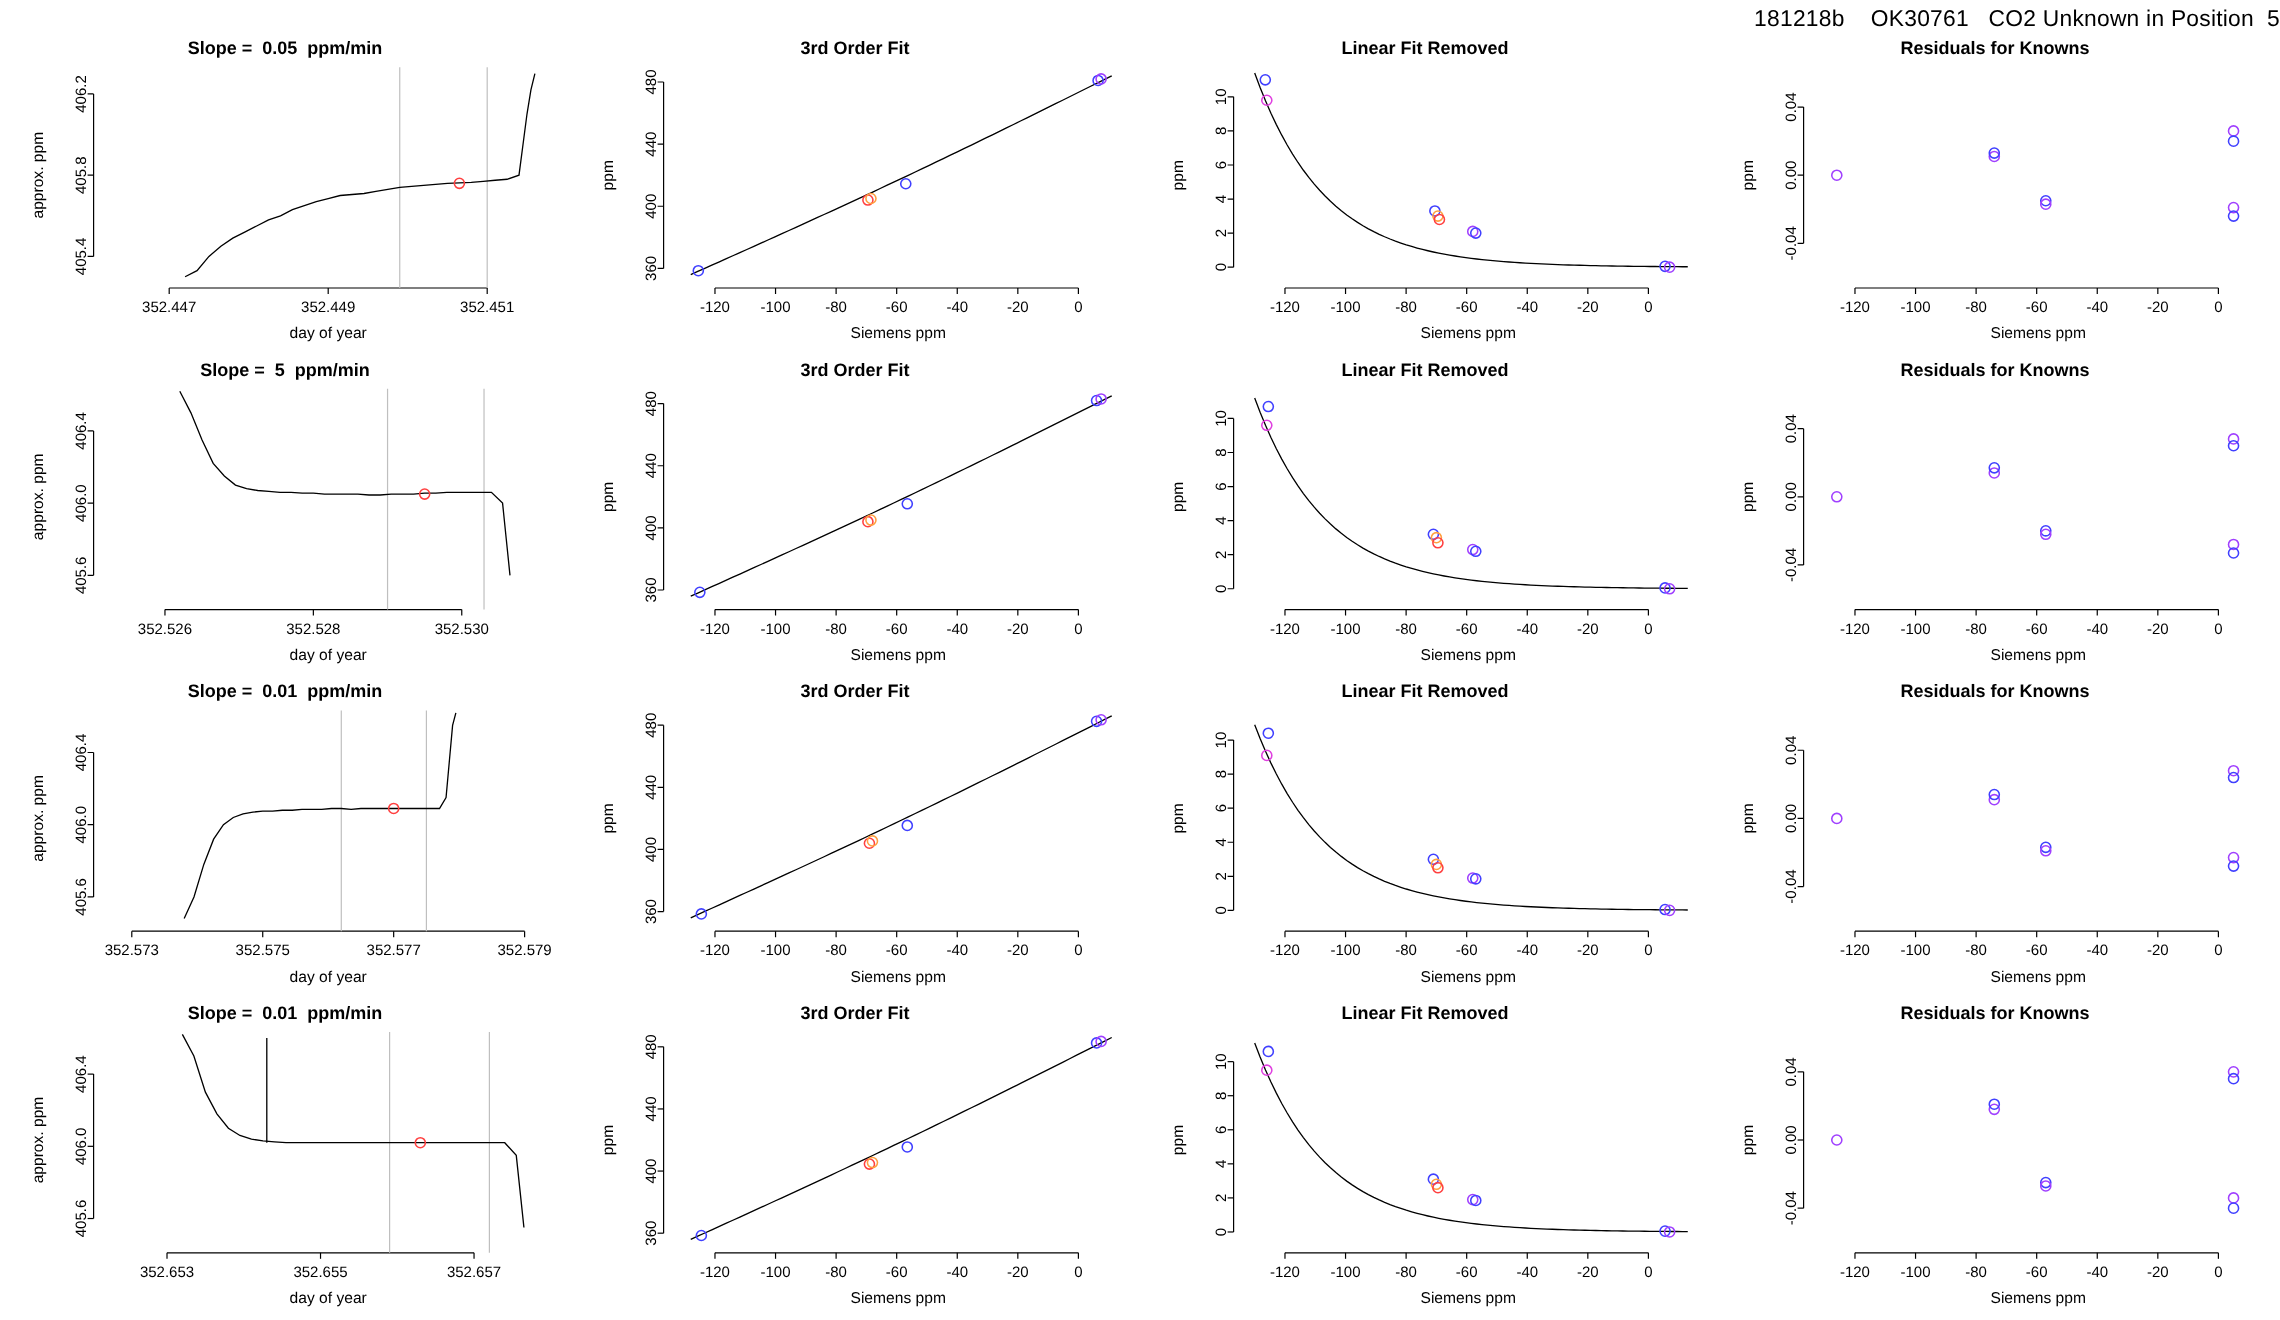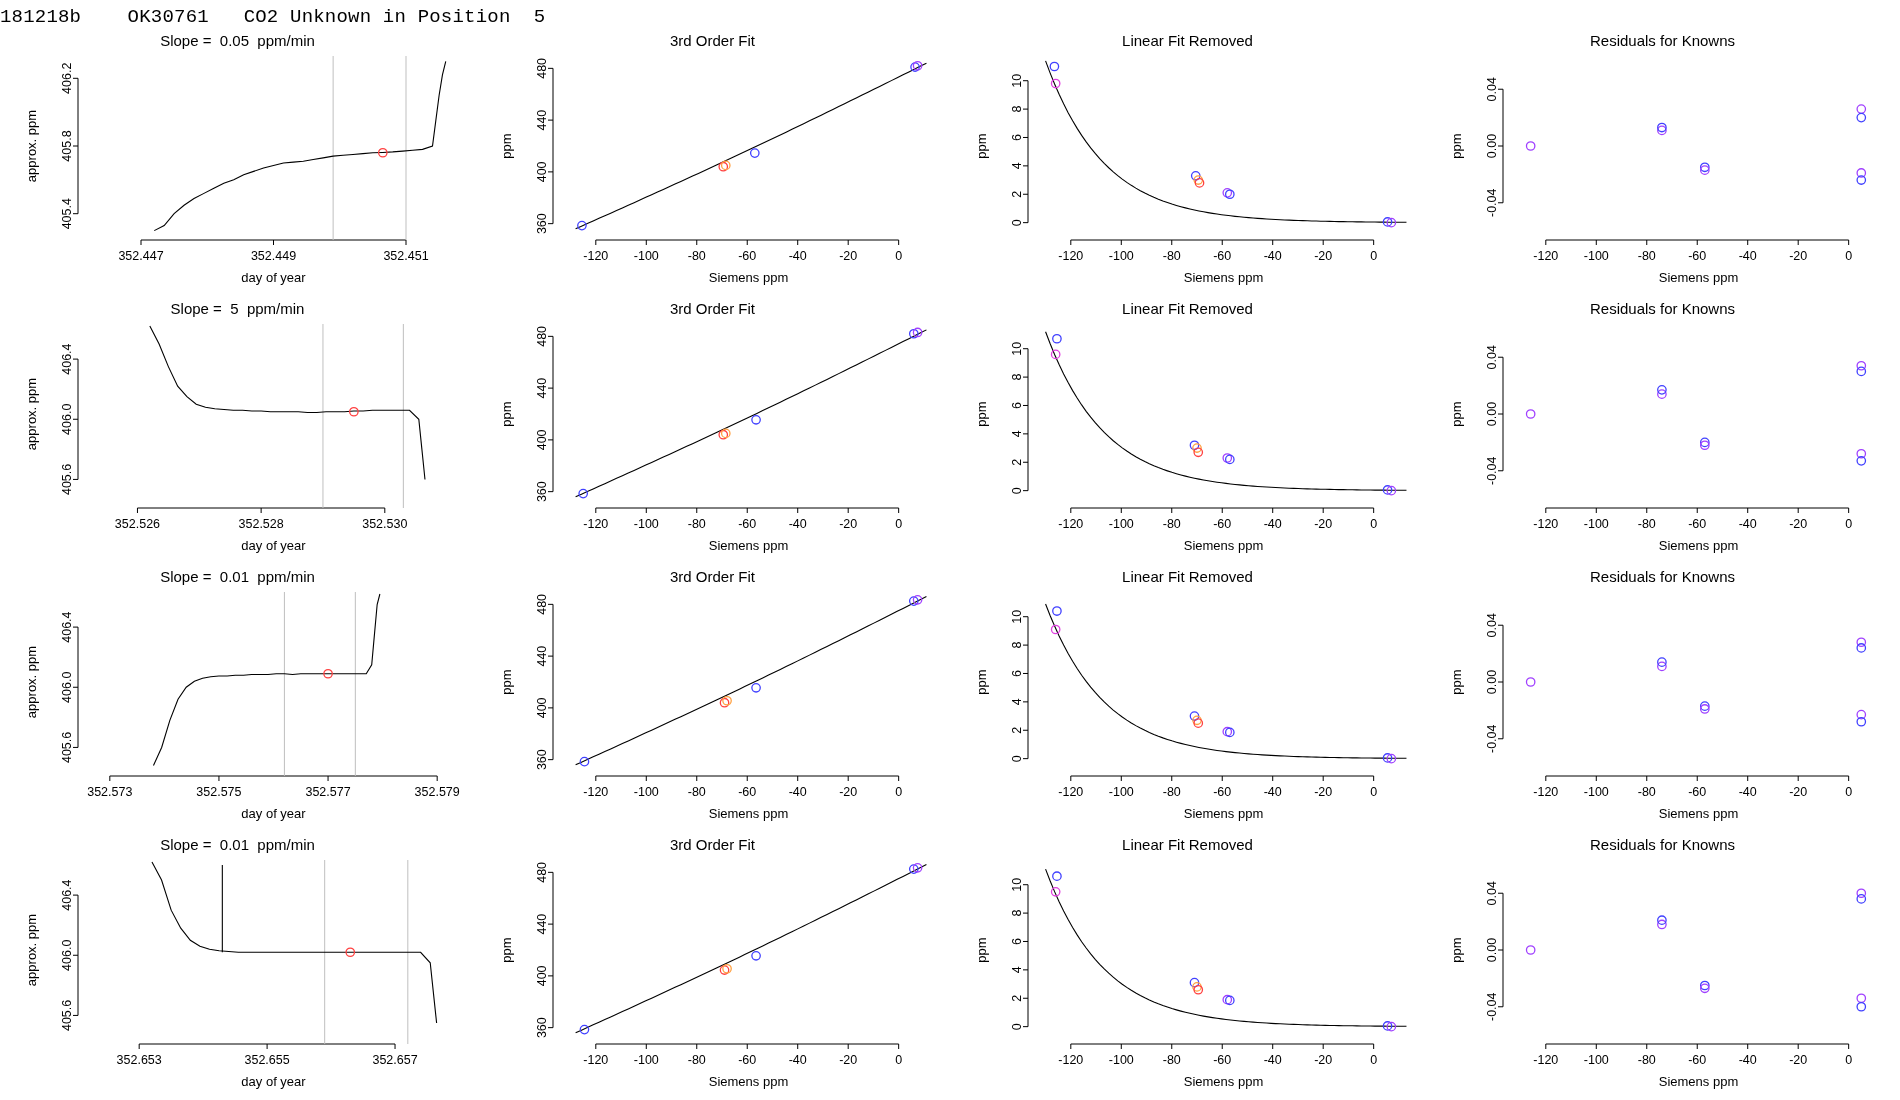--- a/index.html
+++ b/index.html
@@ -11,41 +11,40 @@
     color: #000;
   }
   #page {
     position: relative;
     width: 1900px; height: 1100px;
     overflow: hidden;
   }
   #main-title {
     position: absolute;
     top: 6px; left: 0; width: 1900px;
-    text-align: left;
+    text-align: right;
     font-size: 19px;
     letter-spacing: 0.2px;
     white-space: pre;
-    font-family: Liberation Mono, monospace;
   }
   .grid {
     position: absolute;
     top: 28px; left: 0;
     width: 1900px; height: 1072px;
     display: grid;
     grid-template-columns: repeat(4, 475px);
     grid-template-rows: repeat(4, 268px);
   }
   .cell { position: relative; }
   .panel-title {
     position: absolute;
     top: 4px; left: 0; width: 100%;
     text-align: center;
     font-size: 15px;
-    font-weight: normal;
+    font-weight: bold;
     white-space: pre;
   }
   .plotsvg { position: absolute; top: 0; left: 0; }
   .axis-line { stroke: #000; stroke-width: 1; fill: none; }
   .tickmark { stroke: #000; stroke-width: 1; }
   .ticklabel { font-family: "Liberation Sans", sans-serif; font-size: 12.5px; fill: #000; }
   .axistitle { font-family: "Liberation Sans", sans-serif; font-size: 13px; fill: #000; }
   .dataline { fill: none; stroke: #000; stroke-width: 1.1; }
   .fitline { fill: none; stroke: #000; stroke-width: 1.1; }
   .vline { stroke: #bfbfbf; stroke-width: 1; }

